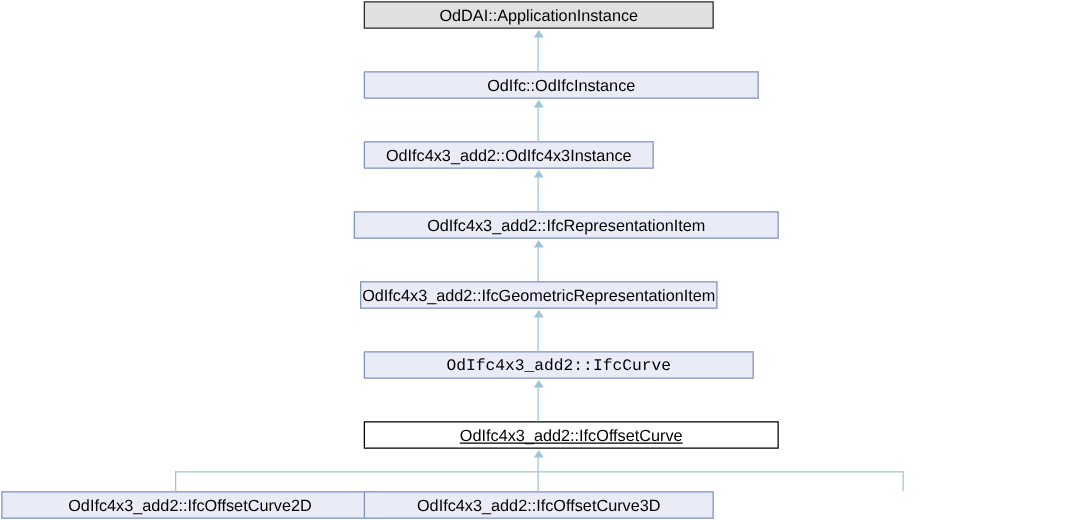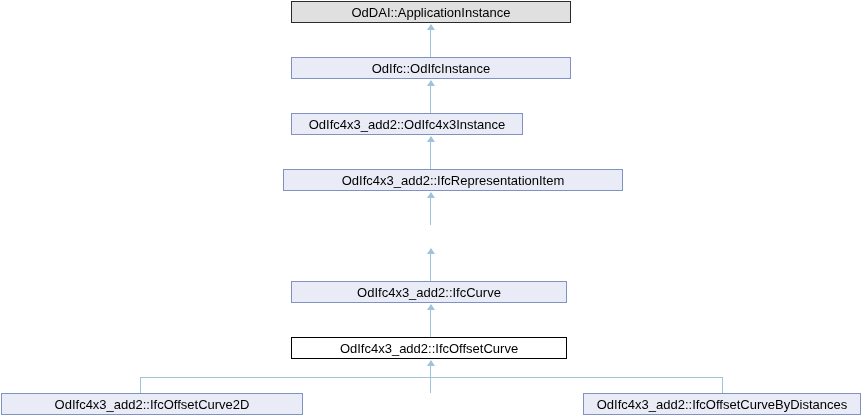--- a/index.html
+++ b/index.html
@@ -69,35 +69,36 @@
     border-bottom: 6px solid var(--edge);
   }
 </style>
 </head>
 <body>
 
 <div class="canvas">
 
   <div class="node external" style="left:291px; top:1px;   width:280px;">OdDAI::ApplicationInstance</div>
 
-  <div class="node" style="left:291px; top:57px;  width:280px;">OdIfc::OdIfcInstance</div>
+  <div class="node" style="left:291px; top:57px;  width:316px;">OdIfc::OdIfcInstance</div>
 
   <div class="node" style="left:291px; top:113px; width:232px;">OdIfc4x3_add2::OdIfc4x3Instance</div>
 
   <div class="node" style="left:283px; top:169px; width:340px;">OdIfc4x3_add2::IfcRepresentationItem</div>
 
+  <div class="node" style="left:288px; top:225px; width:286px;">OdIfc4x3_add2::IfcGeometricRepresentationItem</div>
 
-  <div class="node" style="left:291px; top:281px; width:276px;">OdIfc4x3_add2::IfcCurve</div>
+  <div class="node" style="left:291px; top:281px; width:312px;font-family:Liberation Mono, monospace;">OdIfc4x3_add2::IfcCurve</div>
 
-  <div class="node current" style="left:291px; top:337px; width:276px;">OdIfc4x3_add2::IfcOffsetCurve</div>
+  <div class="node current" style="left:291px; top:337px; width:332px;text-decoration:underline;">OdIfc4x3_add2::IfcOffsetCurve</div>
 
   <div class="node" style="left:1px;   top:393px; width:302px;">OdIfc4x3_add2::IfcOffsetCurve2D</div>
 
+  <div class="node" style="left:291px; top:393px; width:280px;">OdIfc4x3_add2::IfcOffsetCurve3D</div>
 
-  <div class="node" style="left:583px; top:393px; width:278px;">OdIfc4x3_add2::IfcOffsetCurveByDistances</div>
 
   <div class="arrow-up" style="left:427px; top:24px;"></div>
   <div class="edge-v" style="left:430px; top:29px;  height:28px;"></div>
 
   <div class="arrow-up" style="left:427px; top:80px;"></div>
   <div class="edge-v" style="left:430px; top:85px;  height:28px;"></div>
 
   <div class="arrow-up" style="left:427px; top:136px;"></div>
   <div class="edge-v" style="left:430px; top:141px; height:28px;"></div>
 

